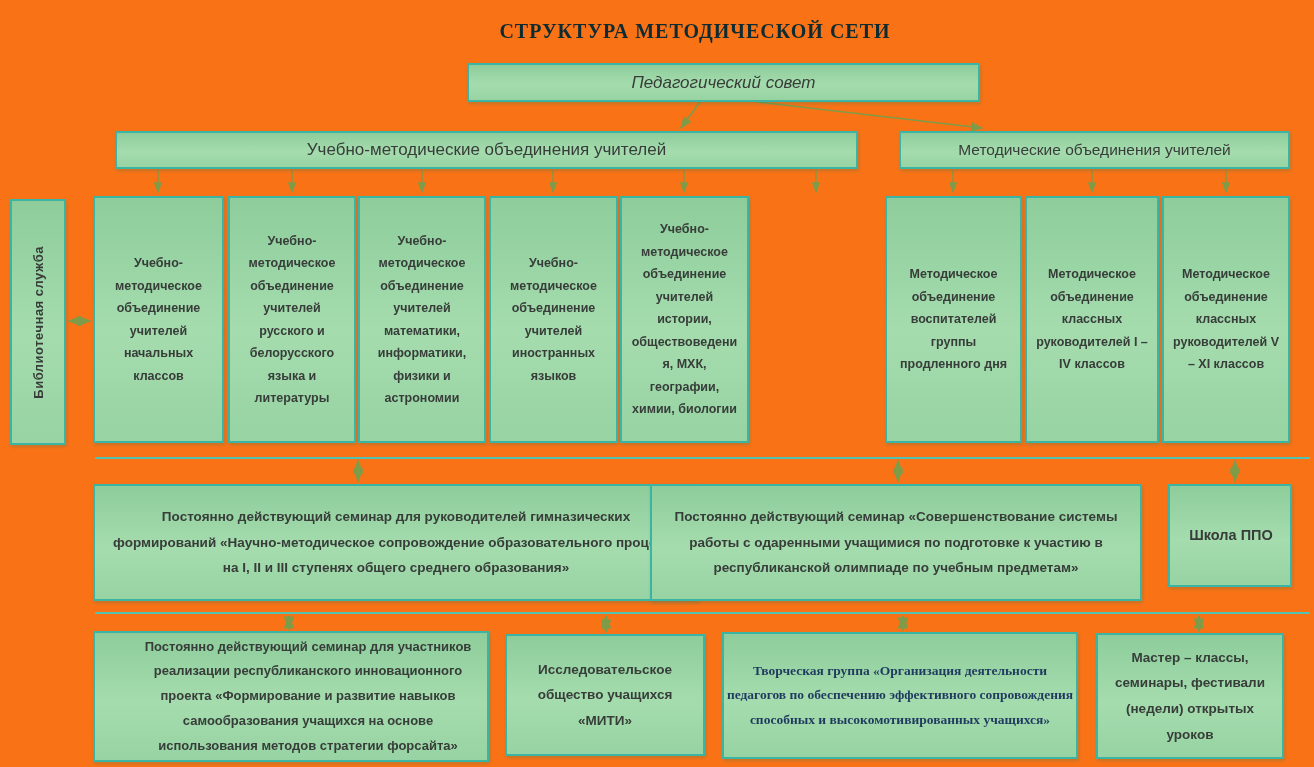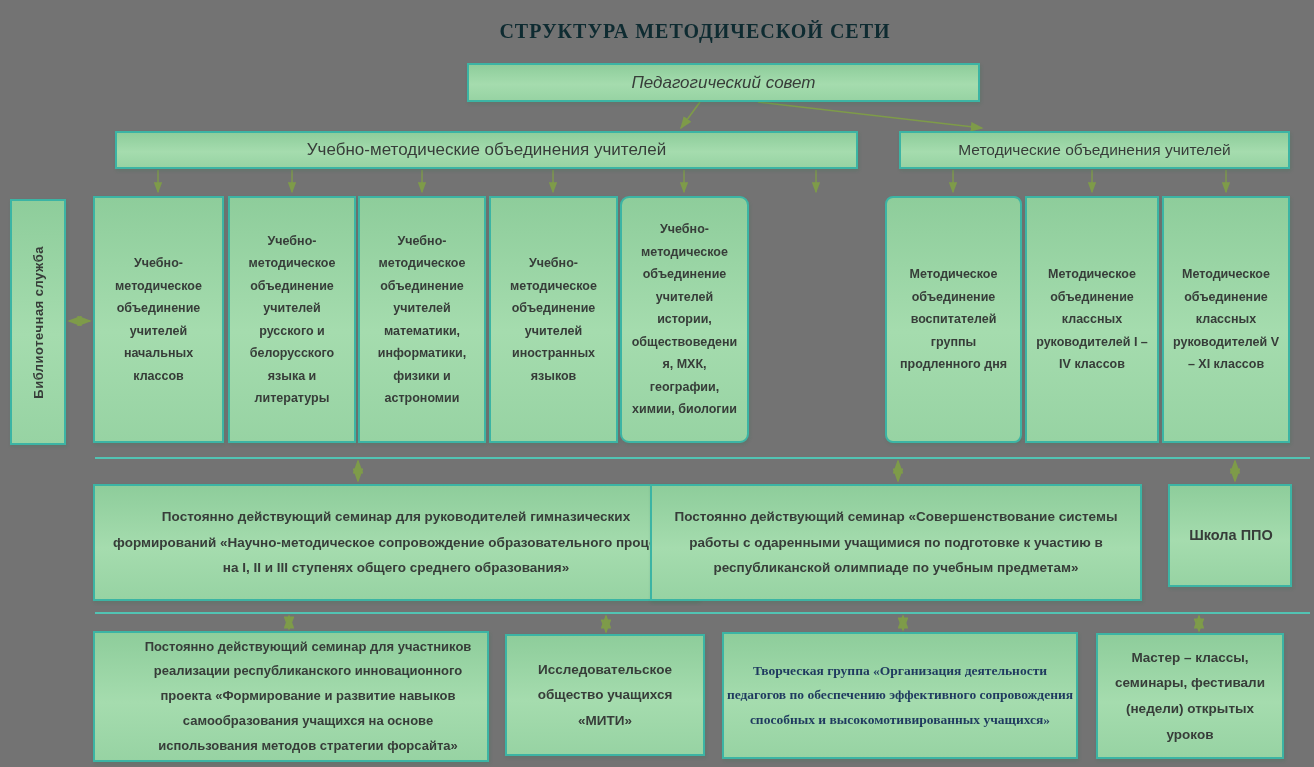--- a/index.html
+++ b/index.html
@@ -1,18 +1,18 @@
 <!DOCTYPE html>
 <html><head>
 <meta charset="utf-8">
 <style>
   * { margin:0; padding:0; box-sizing:border-box; }
   body { background:#ffffff; font-family:"Liberation Sans", sans-serif; }
   .canvas{
-    position:relative; width:1314px; height:767px; background:#737373;
+    position:relative; width:1314px; height:767px; background:#f97316;
     overflow:hidden;
   }
   .page-title{
     position:absolute; left:395px; top:20px; width:600px;
     text-align:center; font-family:"Liberation Serif", serif;
     font-weight:bold; font-size:20px; letter-spacing:1px; color:#0e2b31;
   }
   .gbox{
     position:absolute;
     background:linear-gradient(180deg,#8ecd9b 0%, #a5dcae 55%, #97d3a3 100%);
@@ -86,22 +86,22 @@
   <div class="gbox hdr-sm" style="left:899px; top:131px; width:391px; height:38px;">Методические объединения учителей</div>
 
   <div class="gbox" style="left:10px; top:199px; width:56px; height:246px;">
     <span class="vert-label">Библиотечная служба</span>
   </div>
 
   <div class="gbox assoc" style="left:93px;  top:196px; width:131px; height:247px;">Учебно-методическое объединение учителей начальных классов</div>
   <div class="gbox assoc" style="left:228px; top:196px; width:128px; height:247px;">Учебно-методическое объединение учителей русского и белорусского языка и литературы</div>
   <div class="gbox assoc" style="left:358px; top:196px; width:128px; height:247px;">Учебно-методическое объединение учителей математики, информатики, физики и астрономии</div>
   <div class="gbox assoc" style="left:489px; top:196px; width:129px; height:247px;">Учебно-методическое объединение учителей иностранных языков</div>
-  <div class="gbox assoc" style="left:620px; top:196px; width:129px; height:247px;border-radius:9px;">Учебно-методическое объединение учителей истории, обществоведения, МХК, географии, химии, биологии</div>
-  <div class="gbox assoc" style="left:885px; top:196px; width:137px; height:247px;border-radius:8px;">Методическое объединение воспитателей группы продленного дня</div>
+  <div class="gbox assoc" style="left:620px; top:196px; width:129px; height:247px;">Учебно-методическое объединение учителей истории, обществоведения, МХК, географии, химии, биологии</div>
+  <div class="gbox assoc" style="left:885px; top:196px; width:137px; height:247px;">Методическое объединение воспитателей группы продленного дня</div>
   <div class="gbox assoc" style="left:1025px;top:196px; width:134px; height:247px;">Методическое объединение классных руководителей I – IV классов</div>
   <div class="gbox assoc" style="left:1162px;top:196px; width:128px; height:247px;">Методическое объединение классных руководителей V – XI классов</div>
 
   <div class="gbox seminar" style="left:93px;  top:484px; width:606px; height:117px;">Постоянно действующий семинар для руководителей гимназических формирований «Научно-методическое сопровождение образовательного процесса на I, II и III ступенях общего среднего образования»</div>
   <div class="gbox seminar" style="left:650px; top:484px; width:492px; height:117px;">Постоянно действующий семинар «Совершенствование системы работы с одаренными учащимися по подготовке к участию в республиканской олимпиаде по учебным предметам»</div>
   <div class="gbox seminar" style="left:1168px;top:484px; width:124px; height:103px; font-size:14.5px;padding-left:16px;">Школа ППО</div>
 
   <div class="gbox seminar" style="left:93px;  top:631px; width:396px; height:131px; font-size:13px;padding-left:48px;">Постоянно действующий семинар для участников реализации республиканского инновационного проекта «Формирование и развитие навыков самообразования учащихся на основе использования методов стратегии форсайта»</div>
   <div class="gbox seminar" style="left:505px; top:634px; width:200px; height:122px;">Исследовательское общество учащихся «МИТИ»</div>
   <div class="gbox serif-navy" style="left:722px; top:632px; width:356px; height:127px;">Творческая группа «Организация деятельности педагогов по обеспечению эффективного сопровождения способных и высокомотивированных учащихся»</div>

